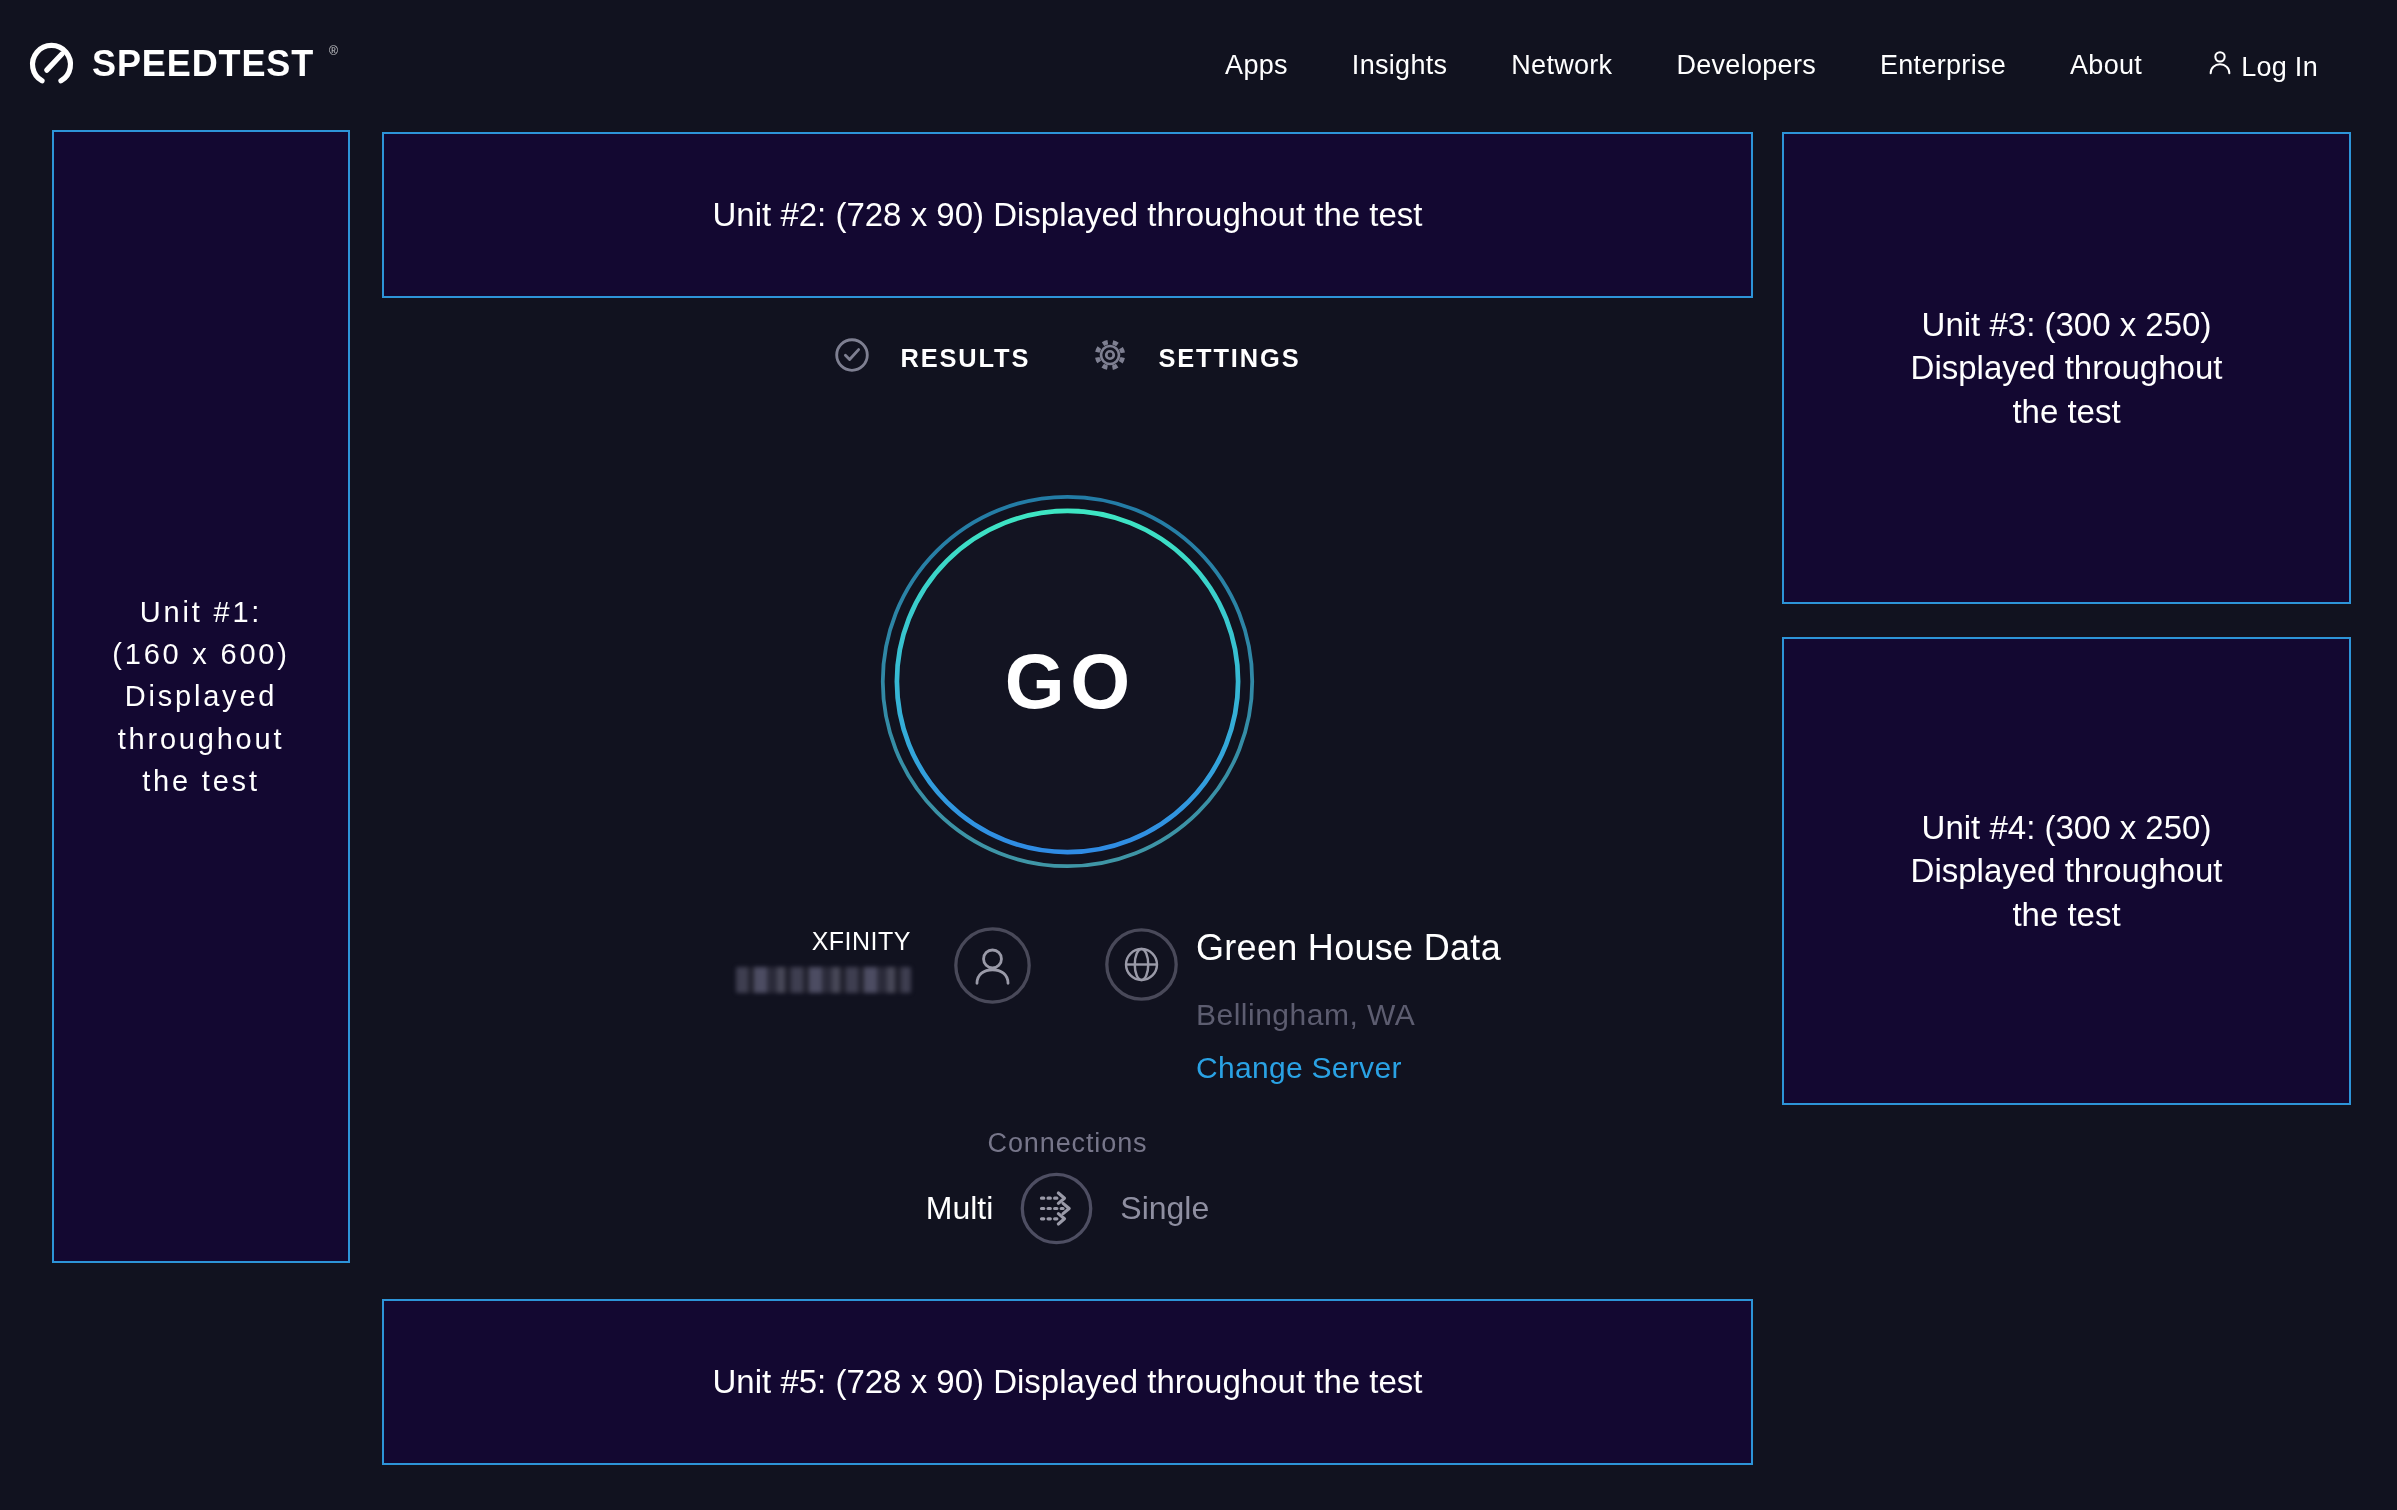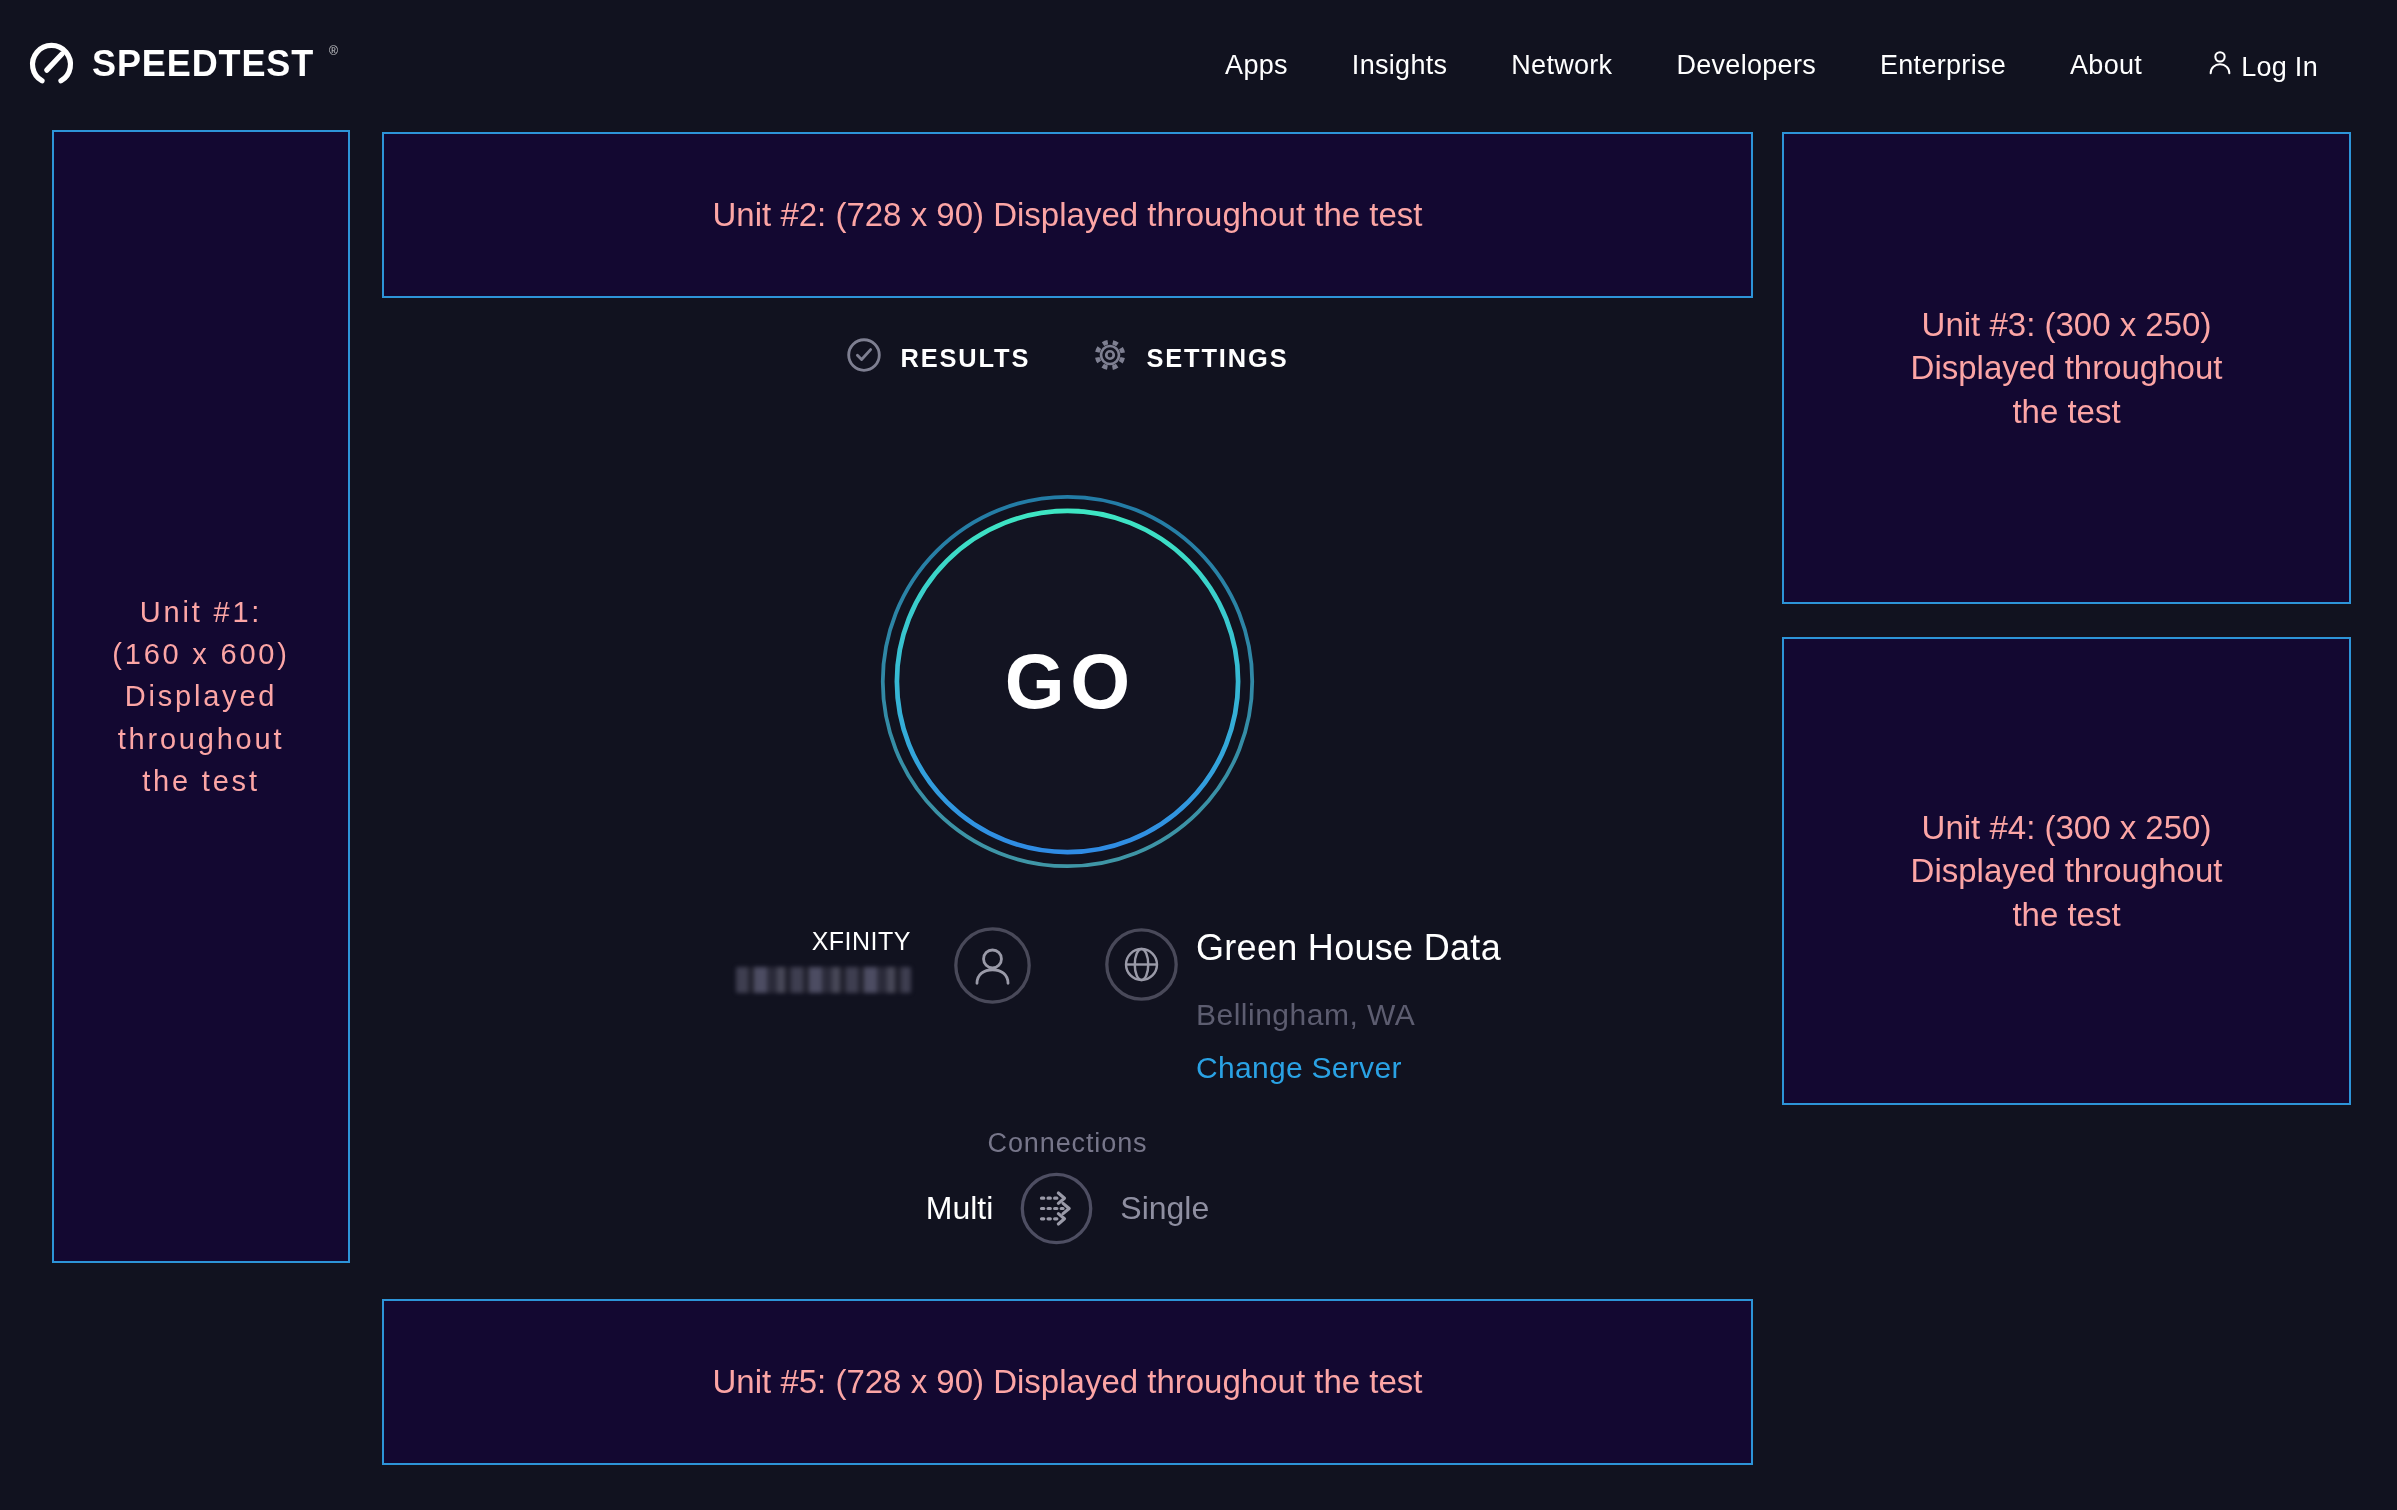--- a/index.html
+++ b/index.html
@@ -18,30 +18,30 @@
   
   .header{position:absolute;left:0;top:0;width:2397px;height:130px;display:flex;align-items:center;justify-content:space-between;padding:0 79px 0 24px;}
   .logo{display:flex;align-items:flex-start;gap:13px;cursor:pointer;}
   .logo-text{font-size:36px;font-weight:700;letter-spacing:0.9px;line-height:55px;}
   .logo sup{font-size:12.2px;opacity:.75;line-height:1;position:relative;top:9.4px;left:1.9px;}
   .nav{display:flex;align-items:center;gap:64px;}
   .nav a{color:#fff;font-size:27px;text-decoration:none;letter-spacing:0.3px;cursor:pointer;}
   .login{display:flex;align-items:flex-end;gap:7px;}
   
   .ad{position:absolute;background:var(--ad-bg);border:2.8px solid var(--ad-border);display:flex;align-items:center;justify-content:center;text-align:center;cursor:pointer;}
-  .ad span{color:#fca5a5;font-size:33px;line-height:1.32;white-space:pre-line;}
+  .ad span{color:#ffffff;font-size:33px;line-height:1.32;white-space:pre-line;}
   .ad--u1{left:52px;top:130px;width:298px;height:1133px;}
   .ad--u1 span{font-size:29px;letter-spacing:2.8px;line-height:1.45;}
   .ad--u2{left:382px;top:132px;width:1371px;height:166px;}
   .ad--u3{left:1782px;top:132px;width:569px;height:472px;}
   .ad--u4{left:1782px;top:637px;width:569px;height:468px;}
   .ad--u5{left:382px;top:1299px;width:1371px;height:166px;}
   
   .tabs{position:absolute;left:382px;top:337px;width:1371px;display:flex;justify-content:center;gap:62px;}
-  .tab{display:flex;align-items:center;gap:18px;cursor:pointer;}
+  .tab{display:flex;align-items:center;gap:30px;cursor:pointer;}
   .tab span{font-size:25.4px;font-weight:700;letter-spacing:1.9px;color:#fff;}
   
   .go{position:absolute;left:879px;top:493px;width:377px;height:377px;display:flex;align-items:center;justify-content:center;cursor:pointer;}
   .go svg{position:absolute;left:0;top:0;}
   .go-label{position:relative;font-size:77px;font-weight:600;letter-spacing:5.6px;color:#fff;padding-left:5.6px;}
   
   .isp-block{position:absolute;right:1486px;top:927px;text-align:right;}
   .isp-name{font-size:25px;font-weight:500;letter-spacing:0.5px;}
   .redacted{margin:11.3px 0 0 auto;width:175px;height:25.4px;border-radius:1.9px;
     background:repeating-linear-gradient(90deg,#3e3e50 0 12.2px,#23232f 12.2px 18px,#4c4c62 18px 31px,#2b2b3a 31px 41px,#474757 41px 49px,#20202c 49px 55px);

